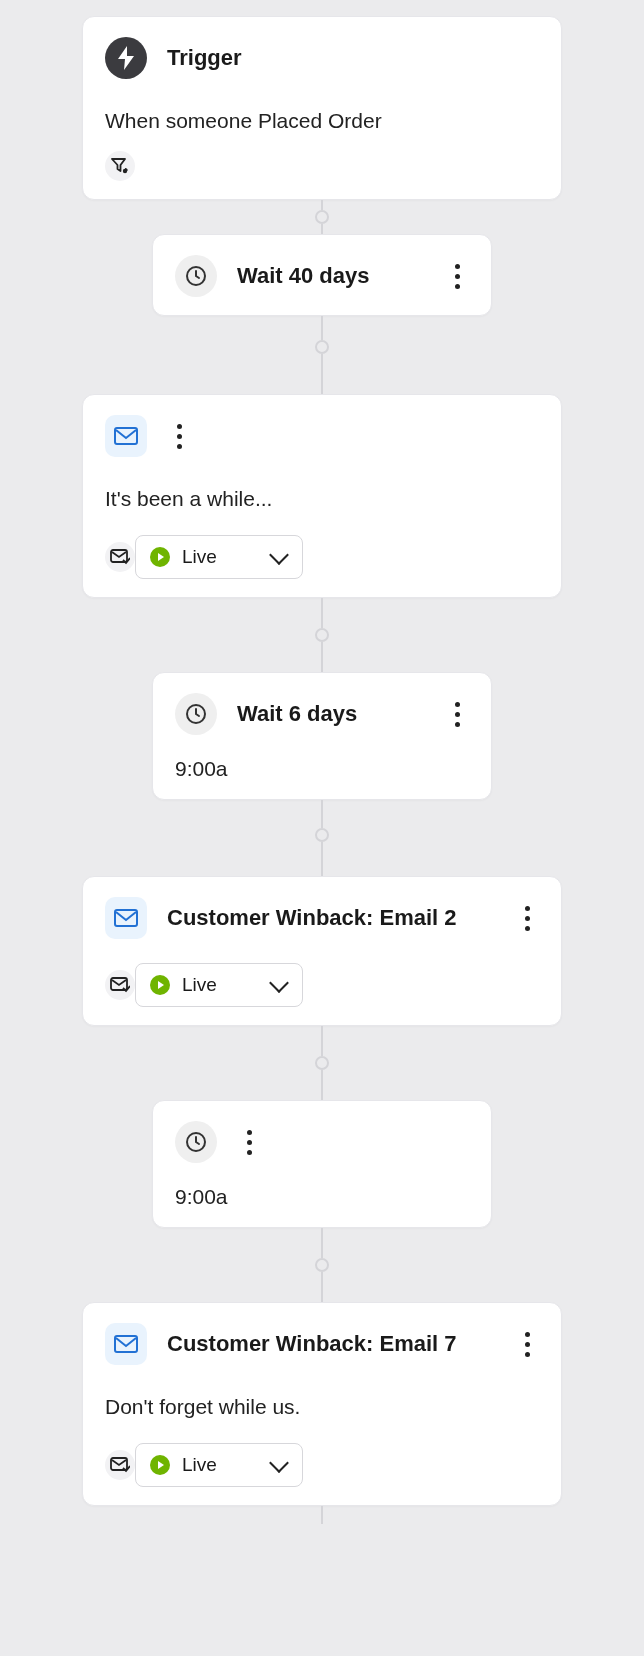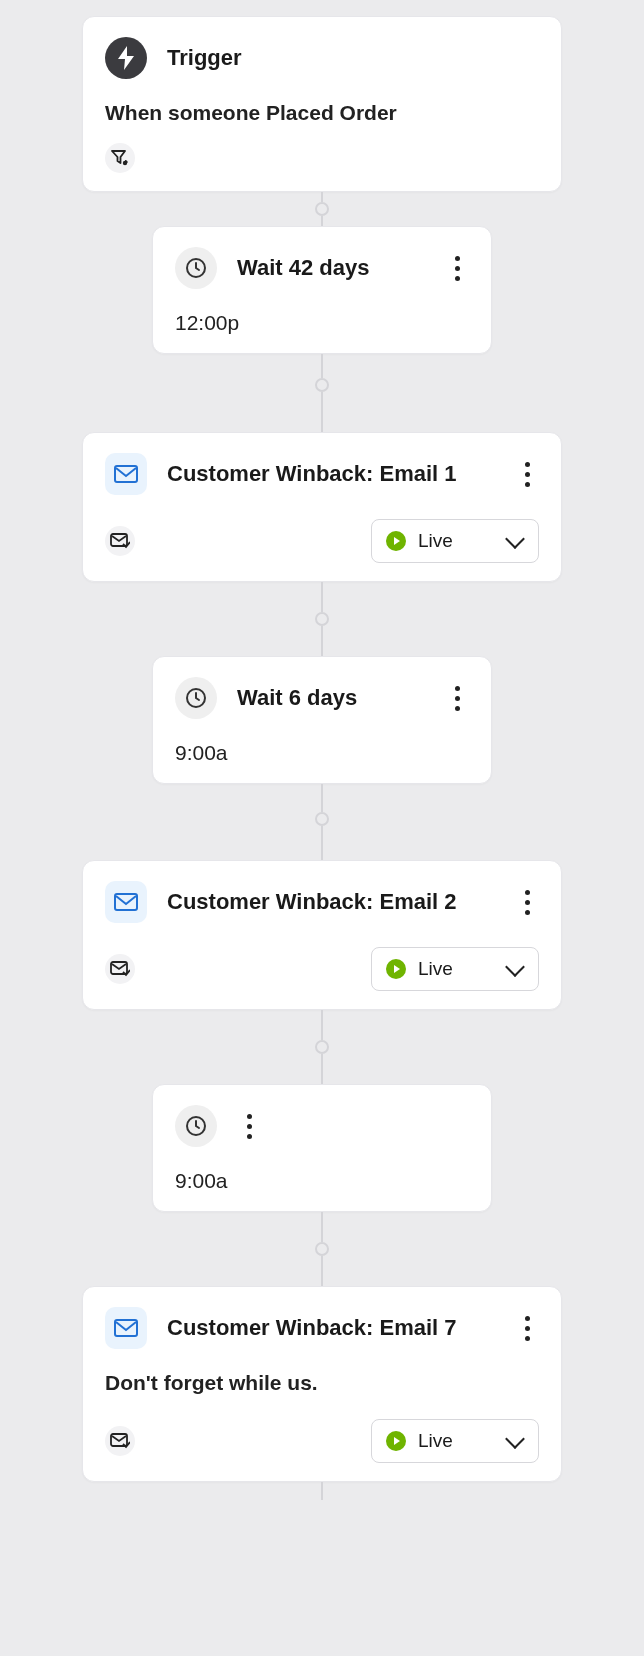--- a/index.html
+++ b/index.html
@@ -48,33 +48,32 @@
     align-items: center;
     gap: 20px;
   }
   .card-title {
     font-size: 22px;
     font-weight: 700;
     flex: 1;
   }
   .card-desc {
     font-size: 21px;
-    font-weight: 700;
+    font-weight: 400;
     color: #222;
-    margin-top: 22px;
+    margin-top: 30px;
   }
   .card-time {
     font-size: 21px;
     color: #222;
     margin-top: 22px;
   }
   .card-footer {
     display: flex;
     align-items: center;
-    justify-content: space-between;
     margin-top: 24px;
   }
 
   
   .icon-circle {
     width: 42px; height: 42px; border-radius: 50%;
     display: flex; align-items: center; justify-content: center;
     flex: 0 0 42px;
   }
   .icon-circle.dark { background: #3b3b3f; }
@@ -174,49 +173,48 @@
   <div class="connector" style="height:10px"></div>
 
   <div class="card card-narrow">
     <div class="card-header">
       <div class="icon-circle light">
         <svg width="22" height="22" viewBox="0 0 22 22">
             <circle cx="11" cy="11" r="9" fill="none" stroke="#333" stroke-width="2"></circle>
             <path d="M11 6 V11 L14 13" fill="none" stroke="#333" stroke-width="2" stroke-linecap="round"></path>
           </svg>
       </div>
-      <div class="card-title">Wait 42 days</div>
-      <div class="kebab">
-          <span></span>
-          <span></span>
-          <span></span>
-        </div>
-    </div>
-    <div class="card-time">12:00p</div>
+      <div class="card-title">Wait 40 days</div>
+      <div class="kebab">
+          <span></span>
+          <span></span>
+          <span></span>
+        </div>
+    </div>
   </div>
 
   <div class="connector" style="height:24px"></div>
   <div class="connector-dot"></div>
   <div class="connector" style="height:40px"></div>
 
   <div class="card card-wide">
     <div class="card-header">
       <div class="mail-badge">
         <svg width="24" height="18" viewBox="0 0 24 18">
             <rect x="1" y="1" width="22" height="16" rx="2" fill="none" stroke="#2271d4" stroke-width="2"></rect>
             <path d="M2 3 L12 11 L22 3" fill="none" stroke="#2271d4" stroke-width="2"></path>
           </svg>
       </div>
-      <div class="card-title">Customer Winback: Email 1</div>
-      <div class="kebab">
-          <span></span>
-          <span></span>
-          <span></span>
-        </div>
-    </div>
+      <div class="kebab">
+          <span></span>
+          <span></span>
+          <span></span>
+        </div>
+    </div>
+    <div class="card-desc">It's been a while...</div>
     <div class="card-footer">
       <div class="smart-send-badge">
         <svg width="20" height="16" viewBox="0 0 20 16">
             <rect x="1" y="1" width="16" height="12" rx="2" fill="none" stroke="#222" stroke-width="1.8"></rect>
             <path d="M2 3 L9 8 L16 3" fill="none" stroke="#222" stroke-width="1.8"></path>
             <path d="M13 11 L16 14 L20 9" fill="none" stroke="#222" stroke-width="1.8"></path>
           </svg>
       </div>
       <div class="status-pill">
         <div class="status-left">

